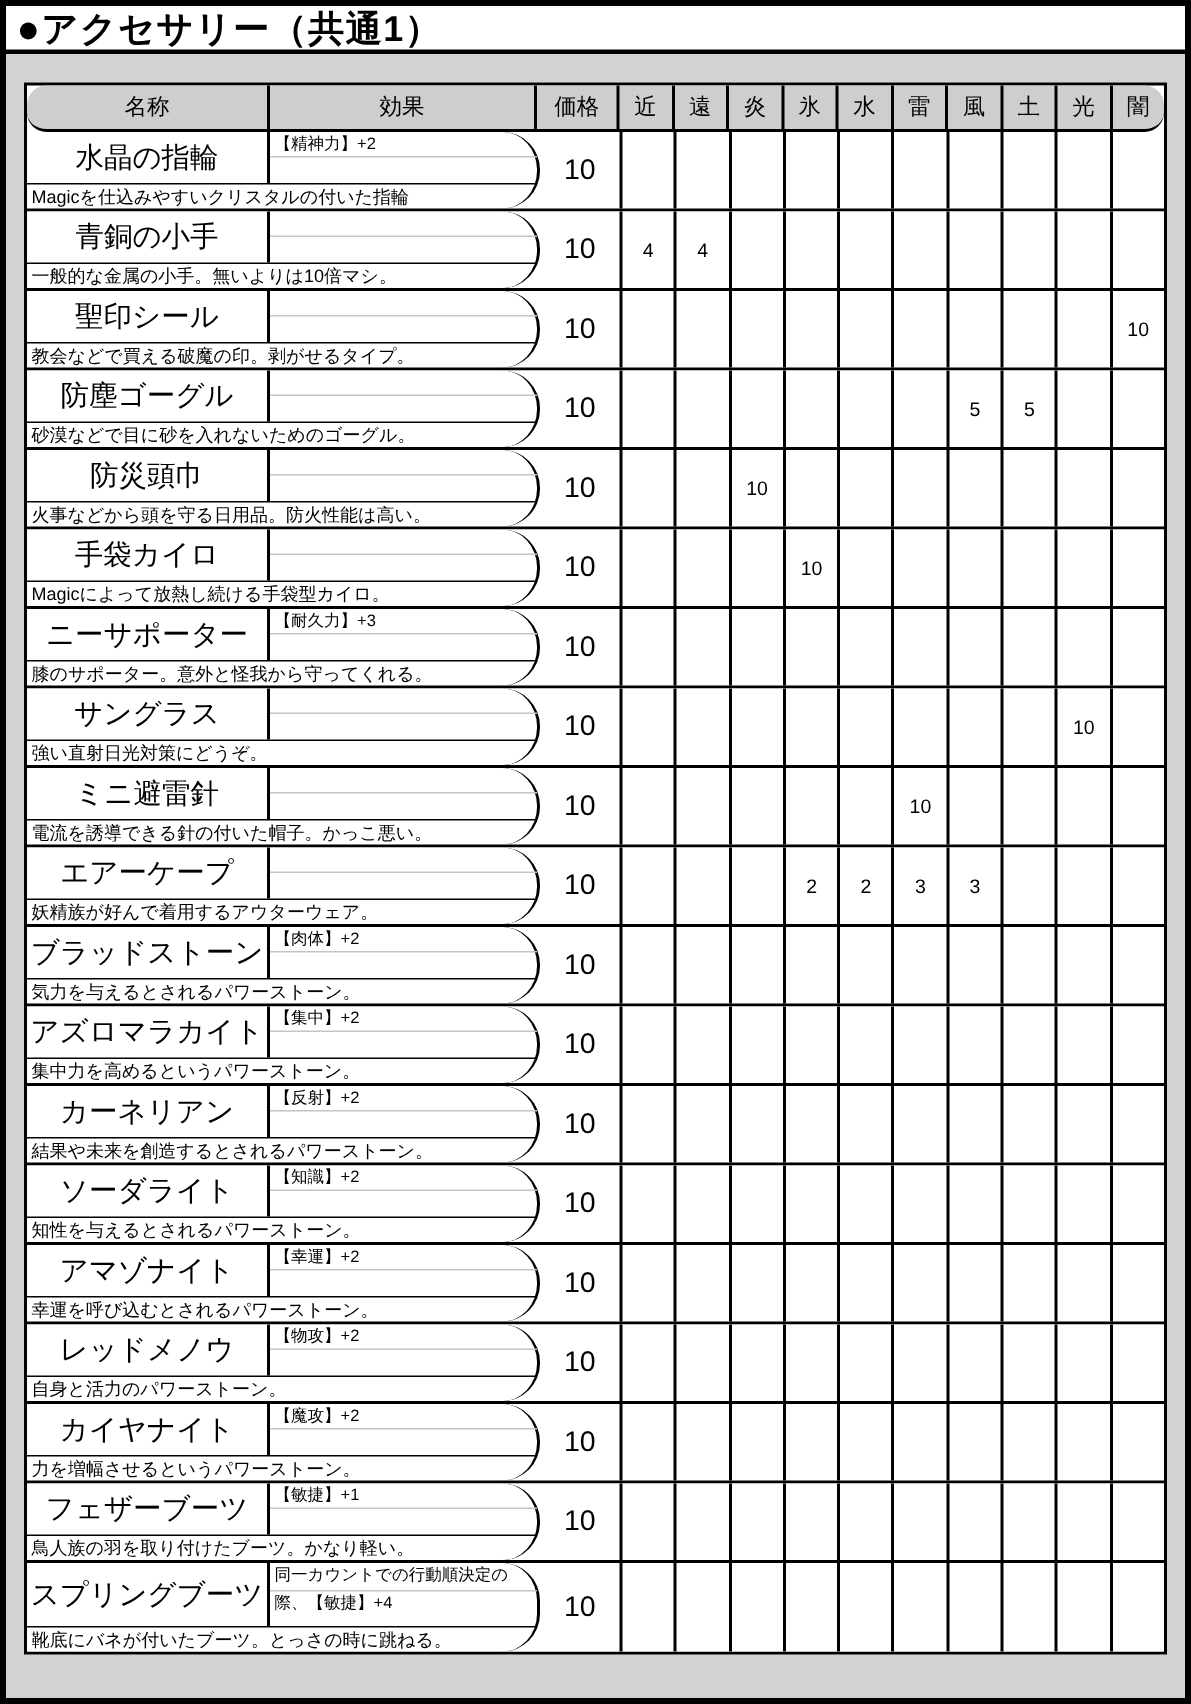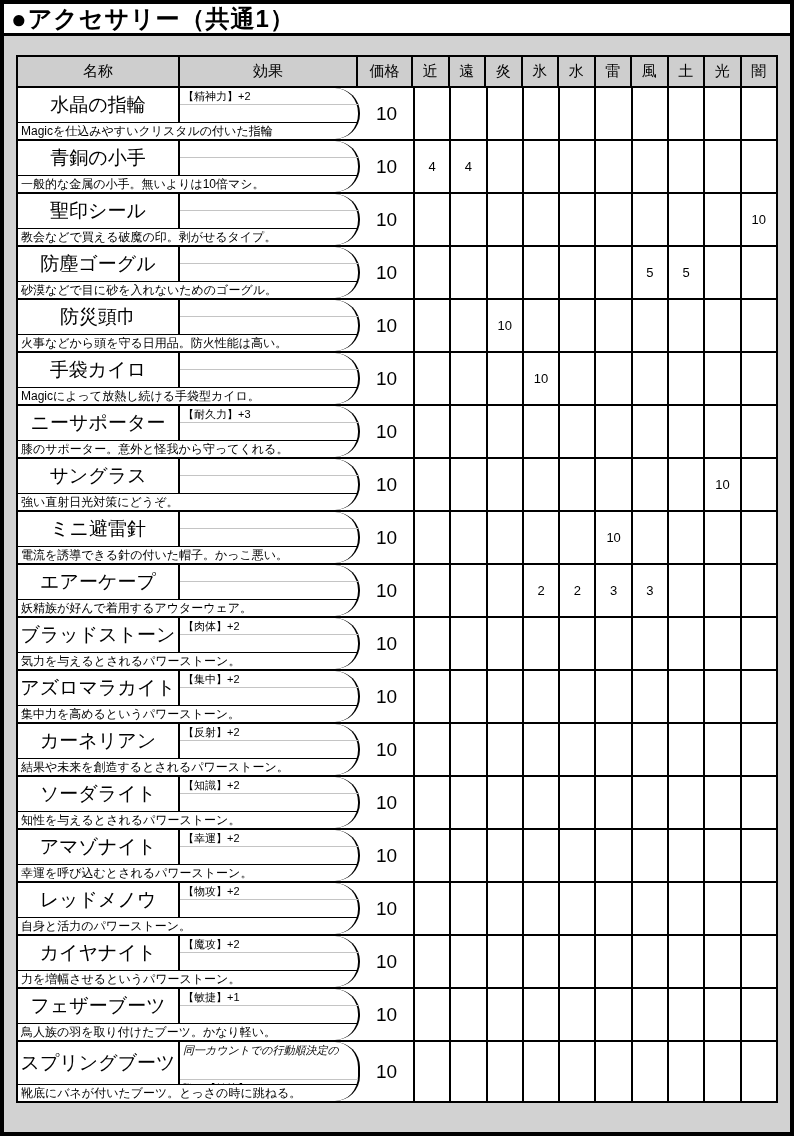--- a/index.html
+++ b/index.html
@@ -14,21 +14,21 @@
   .titlebar {
     height:32px; background:#fff; border-bottom:3px solid #000;
     display:flex; align-items:center; padding-left:7px;
   }
   .title-bullet { font-size:26px; line-height:26px; margin-right:1px; }
   .title-text { font-size:24px; font-weight:bold; letter-spacing:1px; }
   .content { padding:19px 12px 0 12px; }
 
   .tbl { width:762px; border:2px solid #000; background:#fff; }
 
-  .hrow { display:flex; height:31px; background:#cecece; border-bottom:2px solid #000; }
+  .hrow { display:flex; height:31px; background:#cecece; border-bottom:2px solid #000;border-radius:13px; }
   .hc { border-right:2px solid #000; display:flex; align-items:center; justify-content:center;
         font-size:15px; white-space:nowrap; }
   .hc.name   { width:162px; }
   .hc.effect { width:178px; }
   .hc.price  { width:55px;text-align:center; }
   .hc.stat   { flex:1; }
   .hrow div:last-of-type { border-right:none; }
 
   .item { display:flex; border-bottom:2px solid #000; background:#fff; }
   .items-wrap .item:nth-last-of-type(1){ border-bottom:none; }
@@ -42,21 +42,21 @@
   .effect-l2 { flex:1; padding:1px 3px 0 3px; white-space:nowrap; overflow:hidden; }
   .desc-row { height:16px; font-size:12px; padding:0 3px; display:flex; align-items:center;
               white-space:nowrap; overflow:hidden; }
   .price-cell { width:55px; border-right:2px solid #000; display:flex; align-items:center;
                 justify-content:center; font-size:19px; }
   .stat-cell { flex:1; border-right:2px solid #000; display:flex; align-items:center;
                justify-content:center; font-size:13px; }
   .item div:last-of-type { border-right:none; }
 
   .item.tall .ne-row { height:43px; }
-  .item.tall .effect-l1 { height:38px;font-style:italic; }
+  .item.tall .effect-l1 { height:19px; }
 </style>
 </head>
 <body>
 
 <div class="page">
 
   <div class="titlebar">
     <span class="title-bullet">●</span>
     <span class="title-text">アクセサリー（共通1）</span>
   </div>

